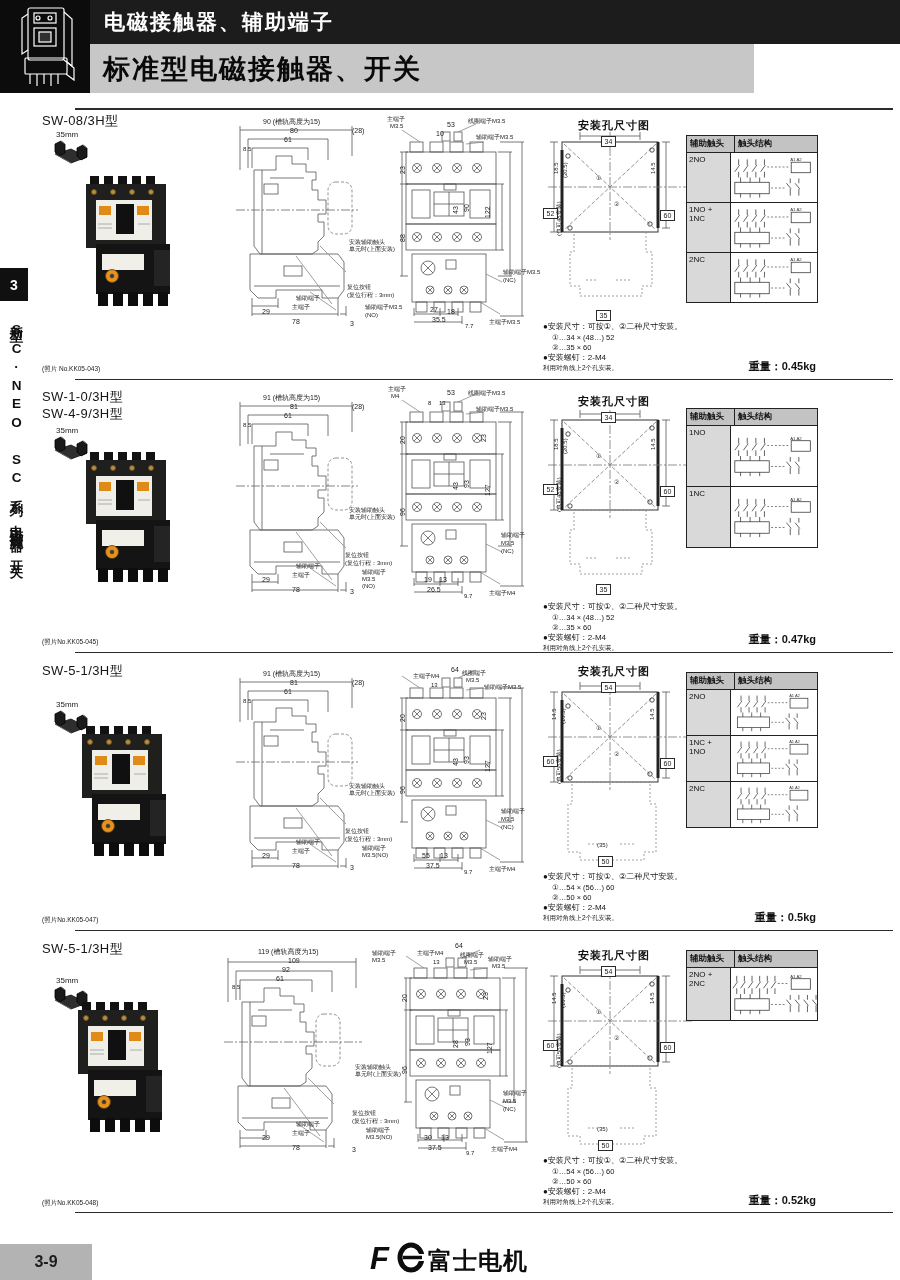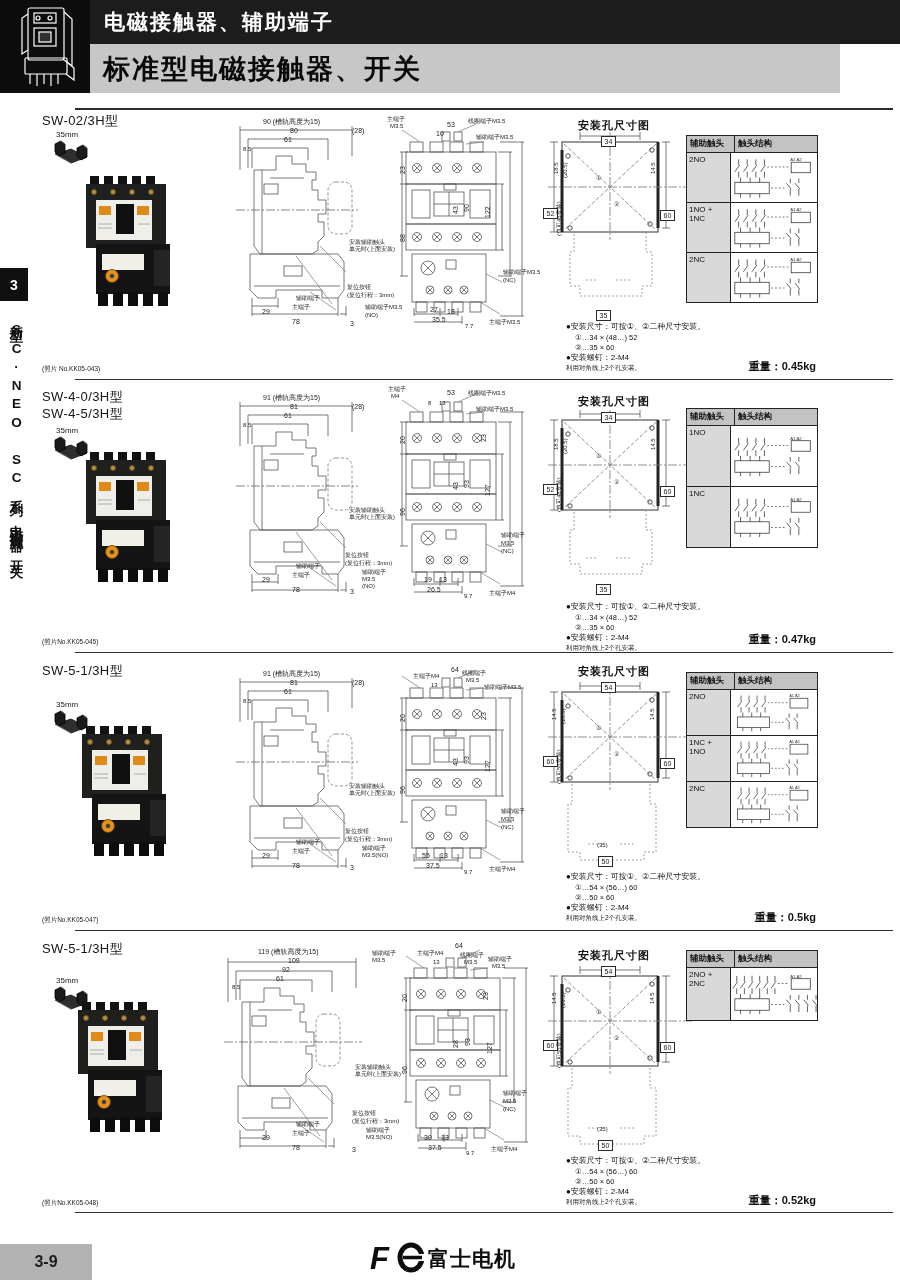--- a/index.html
+++ b/index.html
@@ -3,55 +3,55 @@
 <meta charset="utf-8">
 <style>
   html,body{margin:0;padding:0}
   body{width:900px;height:1280px;position:relative;background:#fff;overflow:hidden;
        font-family:"Liberation Sans","DejaVu Sans",sans-serif;color:#111}
   .hr{position:absolute;left:75px;width:818px;height:1px;background:#2c2c2c}
   
   #logo-box{position:absolute;left:0;top:0;width:90px;height:93px;background:#0c0c0c}
   #bar-top{position:absolute;left:90px;top:0;width:810px;height:44px;background:#1c1c1c;display:flex;align-items:center}
   #bar-top span{color:#fff;font-size:21px;font-weight:700;letter-spacing:2px;padding-left:14px}
-  #bar-main{position:absolute;left:90px;top:44px;width:750px;height:49px;background:#c7c7c7;display:flex;align-items:center}
+  #bar-main{position:absolute;left:90px;top:44px;width:664px;height:49px;background:#c7c7c7;display:flex;align-items:center}
   #bar-main span{color:#0a0a0a;font-size:27px;font-weight:700;letter-spacing:2px;padding-left:13px}
   
   #chapter-tab{position:absolute;left:0;top:268px;width:28px;height:33px;background:#101010;color:#fff;
        font-size:14px;font-weight:700;display:flex;align-items:center;justify-content:center}
   #side-vert{position:absolute;left:7px;top:315px;height:380px;writing-mode:vertical-rl;text-orientation:upright;
        font-size:13.5px;font-weight:700;letter-spacing:3.5px;color:#111}
   
   .section{position:absolute;left:0;width:900px}
   .model{position:absolute;left:42px;font-size:13px;color:#151515;letter-spacing:.4px;white-space:nowrap}
   .rail-lbl{position:absolute;left:56px;font-size:8px;color:#222}
   .mtitle{position:absolute;left:578px;font-size:11px;font-weight:700;letter-spacing:1px;white-space:nowrap}
   .lbl{position:absolute;font-size:7px;line-height:1.05;white-space:nowrap;color:#1c1c1c}
   .lbl.s6{font-size:6px}
   .lbl.rot{transform:rotate(-90deg);transform-origin:0 0}
   .lbl.box{border:1px solid #2a2a2a;padding:1px 2.5px;background:#fff}
-  .notes{position:absolute;left:566px;width:170px}
+  .notes{position:absolute;left:543px;width:170px}
   .note-line{font-size:8px;line-height:1.35;color:#141414;white-space:nowrap}
   .note-line.ind{padding-left:9px;font-size:7.5px}
   .note-line.small{font-size:6.5px}
   .caption{position:absolute;left:42px;font-size:6.5px;color:#222;white-space:nowrap}
   .weight{position:absolute;left:712px;width:104px;text-align:right;font-size:11px;font-weight:700;white-space:nowrap}
   
   .aux{position:absolute;left:686px;width:130px;border:1.2px solid #222;background:#fff}
   .aux .hd{display:flex;border-bottom:1px solid #222;background:#c3c3c3}
   .aux .hd div{font-size:8.5px;font-weight:700;padding:2px 3px}
   .aux .c1{width:48px;border-right:1px solid #222;box-sizing:border-box}
   .aux .row{display:flex;border-bottom:1px solid #222}
   .aux .row:last-child{border-bottom:none}
   .aux .row .c1{font-size:8px;padding:2px 2px;background:#d9d9d9}
   .aux .row .c2{flex:1;display:flex;align-items:center;justify-content:center;background:#fff}
   
   #page-num{position:absolute;left:0;top:1244px;width:92px;height:36px;background:#b3b3b3;display:flex;
        align-items:center;justify-content:center;font-size:16px;font-weight:700;color:#1d1d1d}
-  #brand-text{position:absolute;left:428px;top:1245px;font-size:21px;font-weight:700;letter-spacing:1px;color:#0d0d0d}
+  #brand-text{position:absolute;left:428px;top:1245px;font-size:24px;font-weight:700;letter-spacing:1px;color:#0d0d0d}
   svg{position:absolute;overflow:visible}
 </style>
 </head>
 <body>
 
 <div id="logo-box">
   <svg width="90" height="93" viewBox="0 0 90 93">
     <g stroke="#fff" stroke-width="1.2" fill="none">
       <rect x="28" y="8" width="36" height="52" rx="2"></rect>
       <path d="M64,12 L72,19 L72,66 L64,60"></path>
@@ -82,21 +82,21 @@
 <div id="chapter-tab">3</div>
 <div id="side-vert">新型SC·NEO SC系列 电磁接触器·开关</div>
 
 <div class="hr" style="top:379px"></div>
 <div class="hr" style="top:652px"></div>
 <div class="hr" style="top:930px"></div>
 <div class="hr" style="top:1212px"></div>
 
 <div id="sections-root">
     <div class="section" style="top: 112px; height: 267px;">
-      <div class="model" style="top: 0px;">SW-02/3H型</div>
+      <div class="model" style="top: 0px;">SW-08/3H型</div>
       <div class="rail-lbl" style="top: 18px;">35mm</div>
       <svg width="40" height="28" viewBox="0 0 40 28" style="left: 50px; top: 27px;">
         <path d="M5,15 L21,24 L37,18 L21,10 Z" fill="#2e2e2e" stroke="#111" stroke-width="0.8"></path>
         <path d="M5,5 L11,2 L15,5 L15,14 L9,17 L5,13 Z" fill="#1a1a1a" stroke="#000" stroke-width="0.8"></path>
         <path d="M27,9 L33,6 L37,9 L37,18 L31,21 L27,17 Z" fill="#1a1a1a" stroke="#000" stroke-width="0.8"></path>
         <line x1="11" y1="2" x2="15" y2="5" stroke="#888" stroke-width="0.8"></line>
         <line x1="33" y1="6" x2="37" y2="9" stroke="#888" stroke-width="0.8"></line>
         <line x1="5" y1="15" x2="21" y2="24" stroke="#777" stroke-width="0.8"></line>
       </svg>
       <svg width="95" height="135" viewBox="0 0 95 135" style="left: 82px; top: 62px;">
@@ -431,22 +431,22 @@
               <line x1="30" y1="40" x2="30" y2="44" stroke="#333" stroke-width="0.8"></line>
               <line x1="42" y1="34" x2="58" y2="34" stroke="#555" stroke-width="0.8" stroke-dasharray="2,2"></line>
             </svg>
           </div>
         </div>
       </div>
       <div class="caption" style="top: 253px;">(照片 No.KK05-043)</div>
       <div class="weight" style="top: 247px;"><span>重量：</span><span>0.45kg</span></div>
     </div>
     <div class="section" style="top: 386px; height: 266px;">
-      <div class="model" style="top: 2px;">SW-4-0/3H型</div>
-      <div class="model" style="top: 19px;">SW-4-5/3H型</div>
+      <div class="model" style="top: 2px;">SW-1-0/3H型</div>
+      <div class="model" style="top: 19px;">SW-4-9/3H型</div>
       <div class="rail-lbl" style="top: 40px;">35mm</div>
       <svg width="40" height="28" viewBox="0 0 40 28" style="left: 50px; top: 49px;">
         <path d="M5,15 L21,24 L37,18 L21,10 Z" fill="#2e2e2e" stroke="#111" stroke-width="0.8"></path>
         <path d="M5,5 L11,2 L15,5 L15,14 L9,17 L5,13 Z" fill="#1a1a1a" stroke="#000" stroke-width="0.8"></path>
         <path d="M27,9 L33,6 L37,9 L37,18 L31,21 L27,17 Z" fill="#1a1a1a" stroke="#000" stroke-width="0.8"></path>
         <line x1="11" y1="2" x2="15" y2="5" stroke="#888" stroke-width="0.8"></line>
         <line x1="33" y1="6" x2="37" y2="9" stroke="#888" stroke-width="0.8"></line>
         <line x1="5" y1="15" x2="21" y2="24" stroke="#777" stroke-width="0.8"></line>
       </svg>
       <svg width="95" height="135" viewBox="0 0 95 135" style="left: 82px; top: 64px;">

